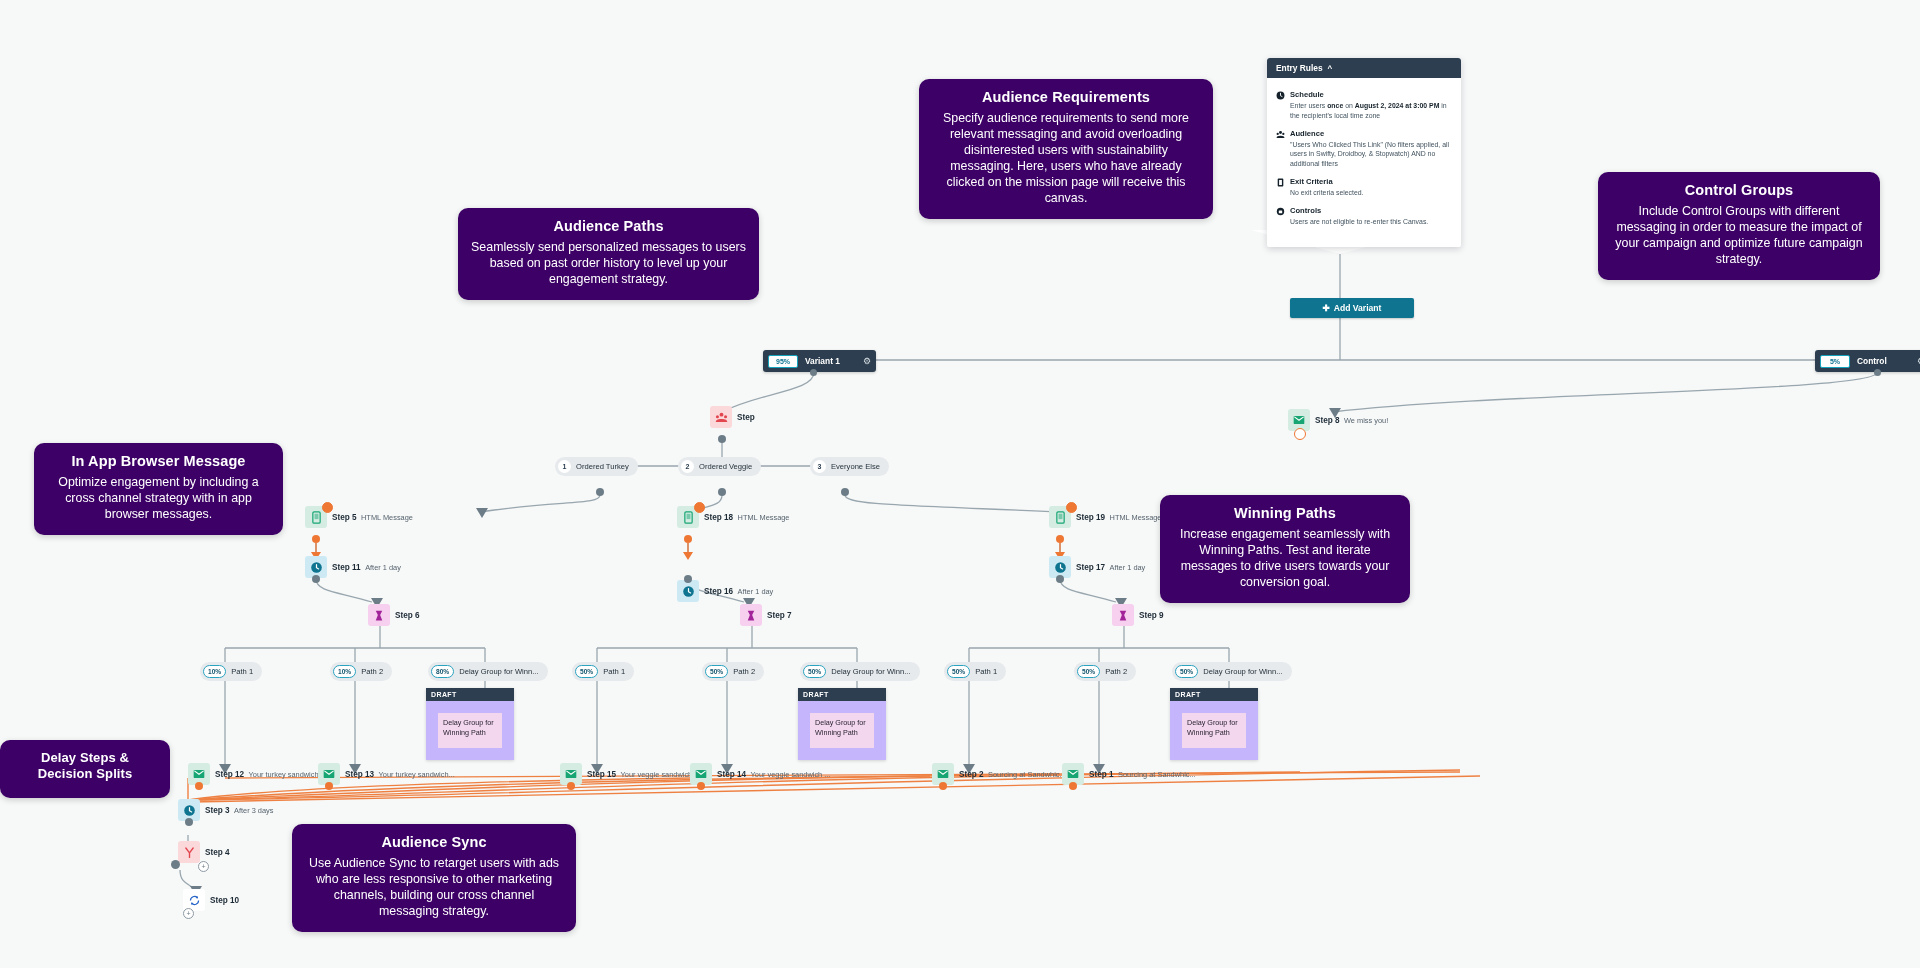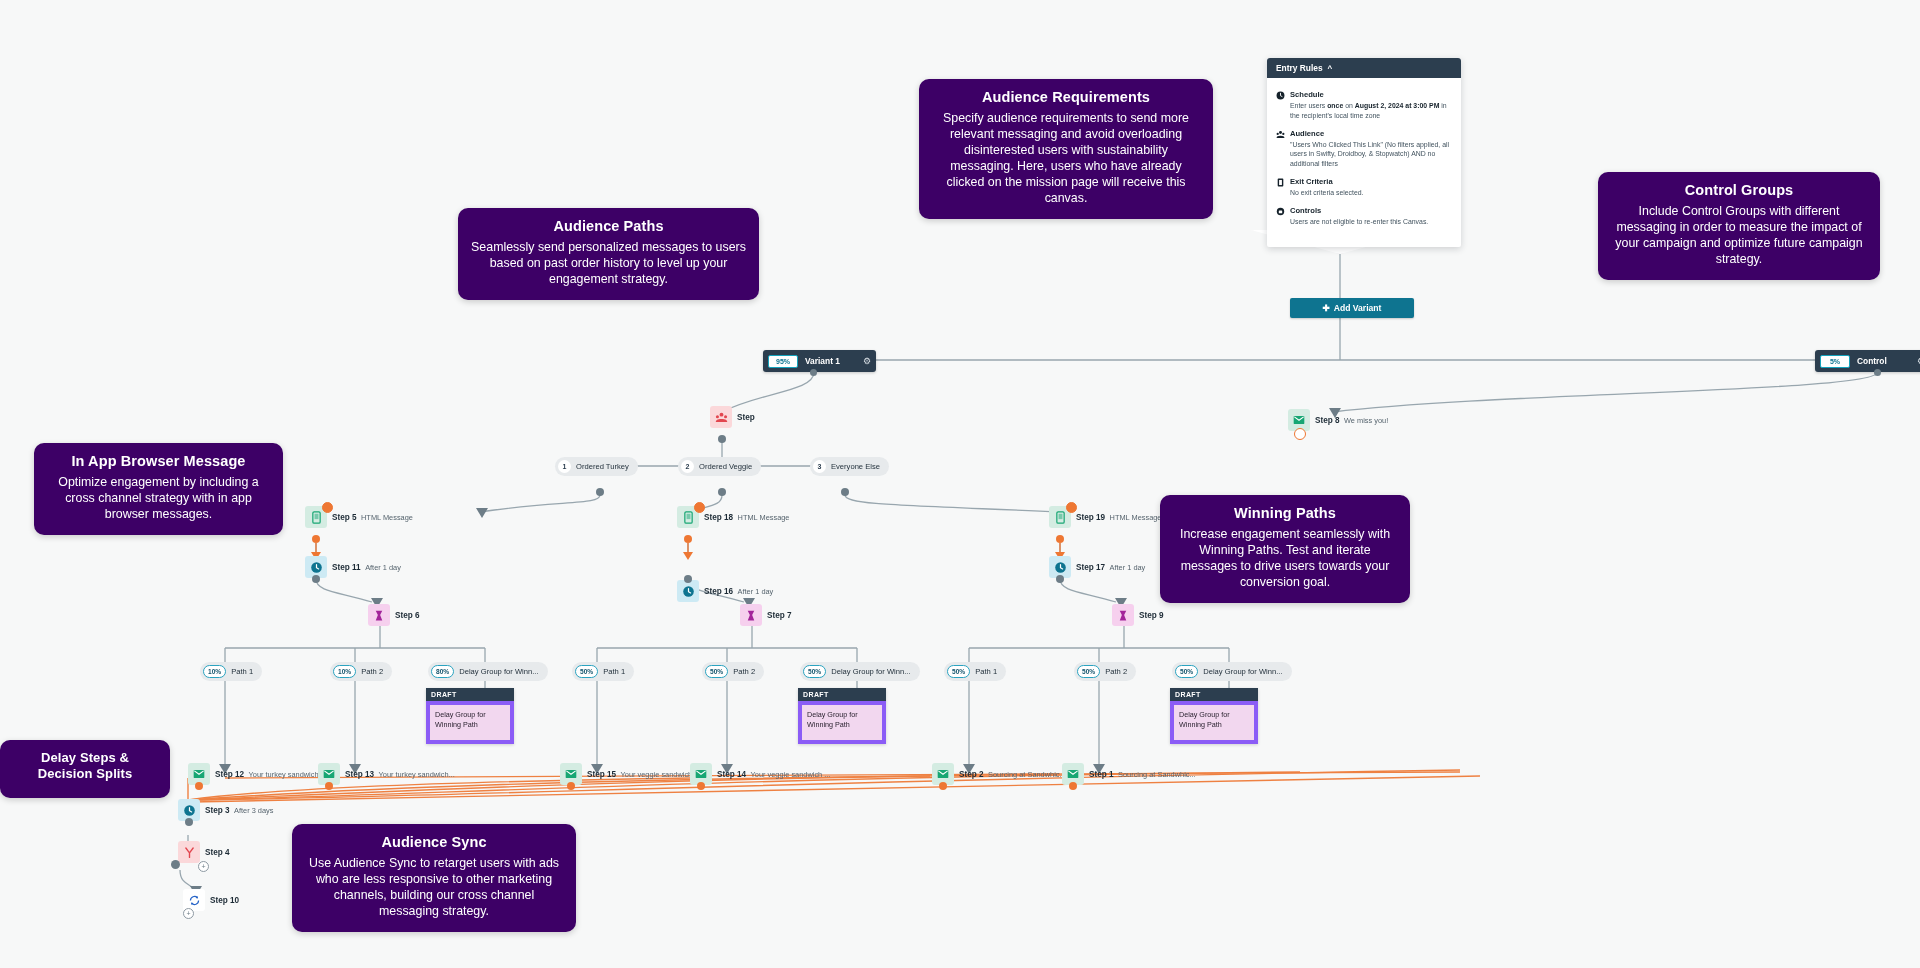--- a/index.html
+++ b/index.html
@@ -130,21 +130,21 @@
     background:#ffffff;border:1.3px solid #8e9aa3;color:#6d7d87;
     font-size:7px;display:flex;align-items:center;justify-content:center;
   }
 
   
   .draft-card{position:absolute;width:88px;box-shadow:0 1px 3px rgba(0,0,0,.16);}
   .draft-card .d-head{
     background:#2c3e4f;color:#ffffff;font-size:7px;font-weight:bold;
     padding:3px 5px;letter-spacing:.4px;
   }
-  .draft-card .d-body{background:#8b5cf6;padding:4px;}
+  .draft-card .d-body{background:#c4b5fd;padding:12px;}
   .draft-card .d-inner{
     background:#f2d7ef;color:#2b2330;font-size:7.2px;line-height:1.4;
     padding:5px 5px 10px;
   }
 </style>
 </head>
 <body>
 
 <div id="canvas">
 

